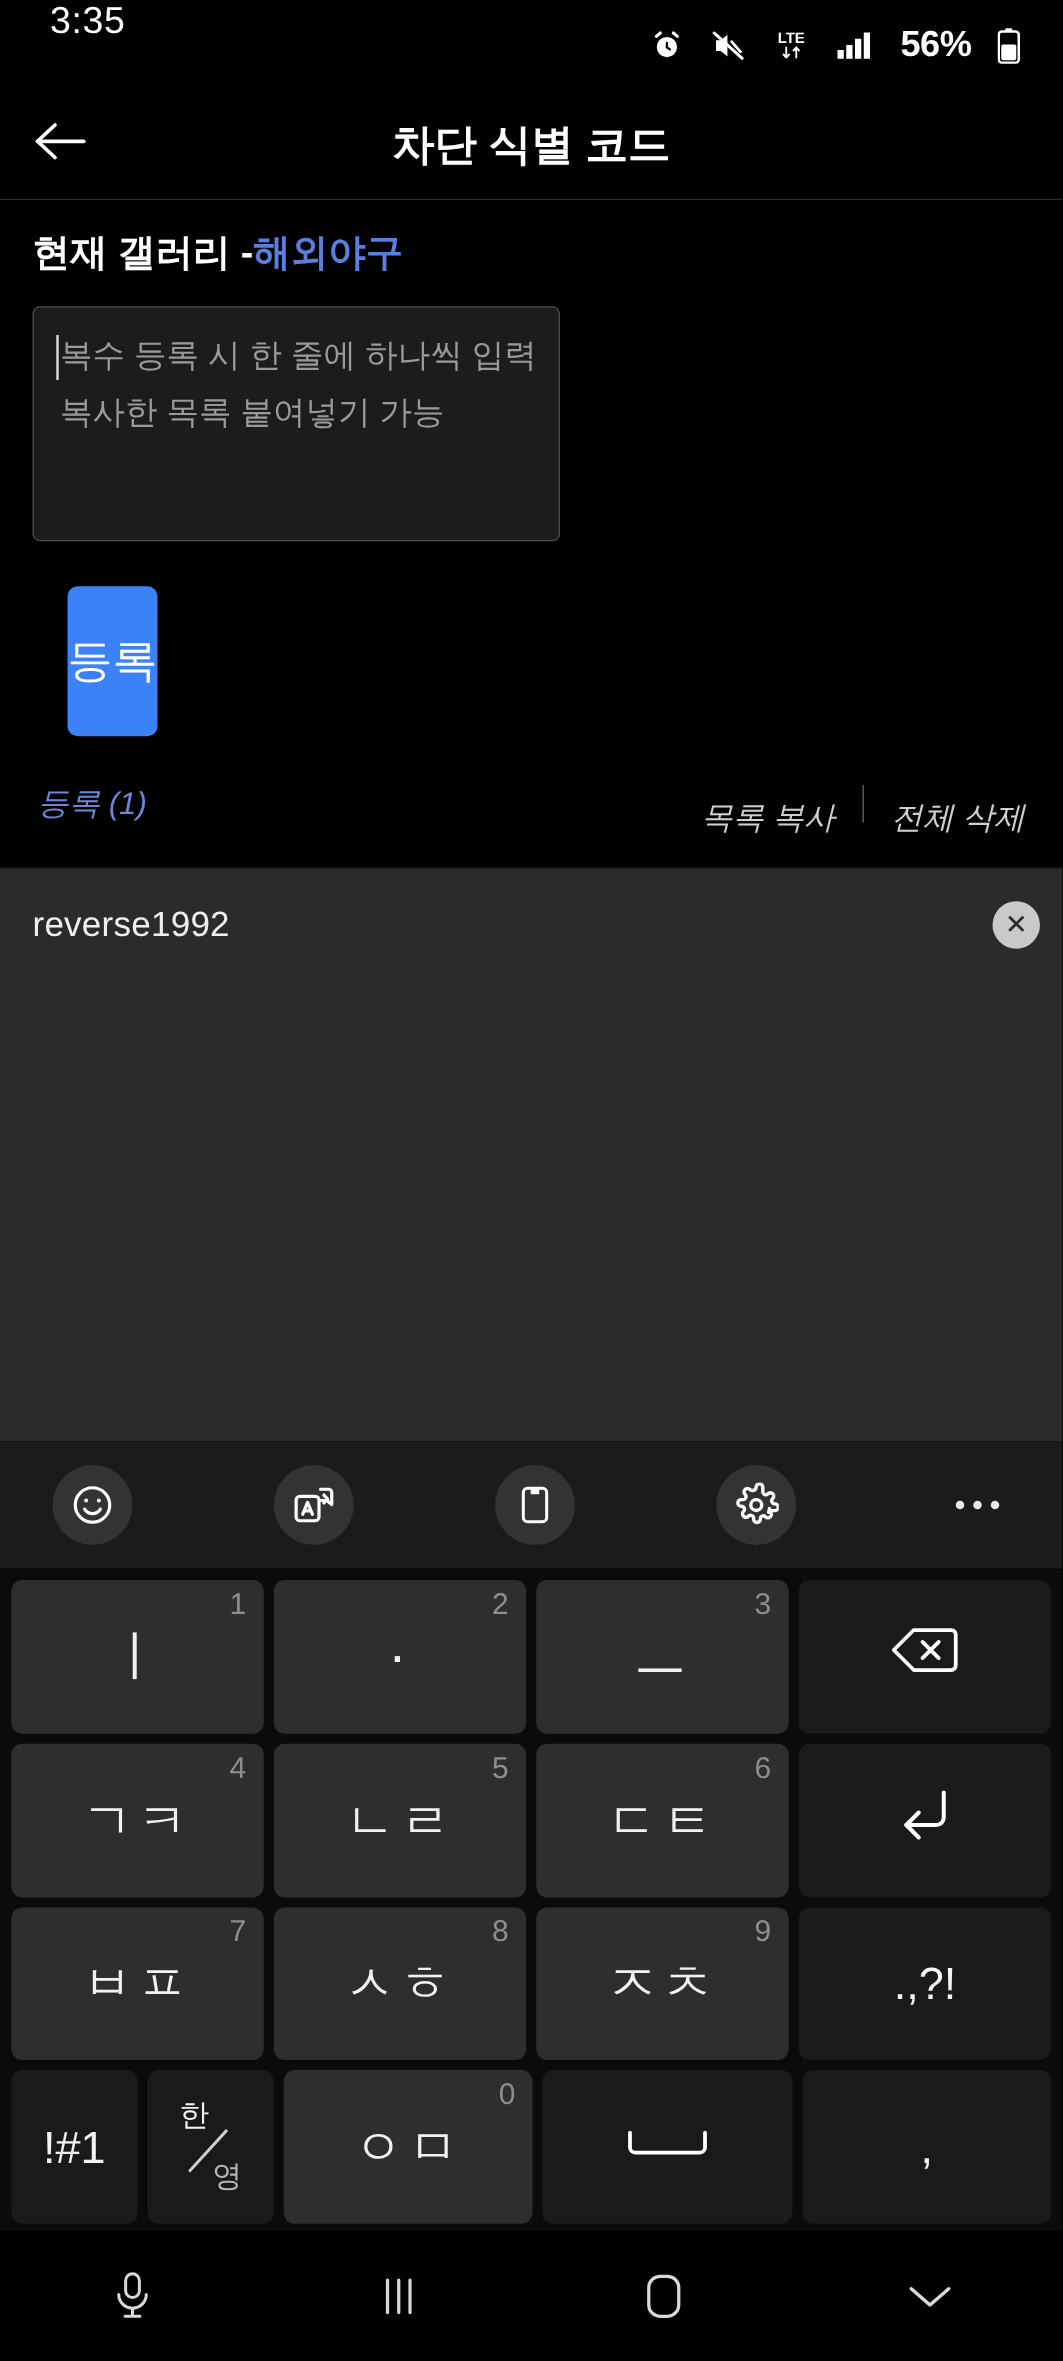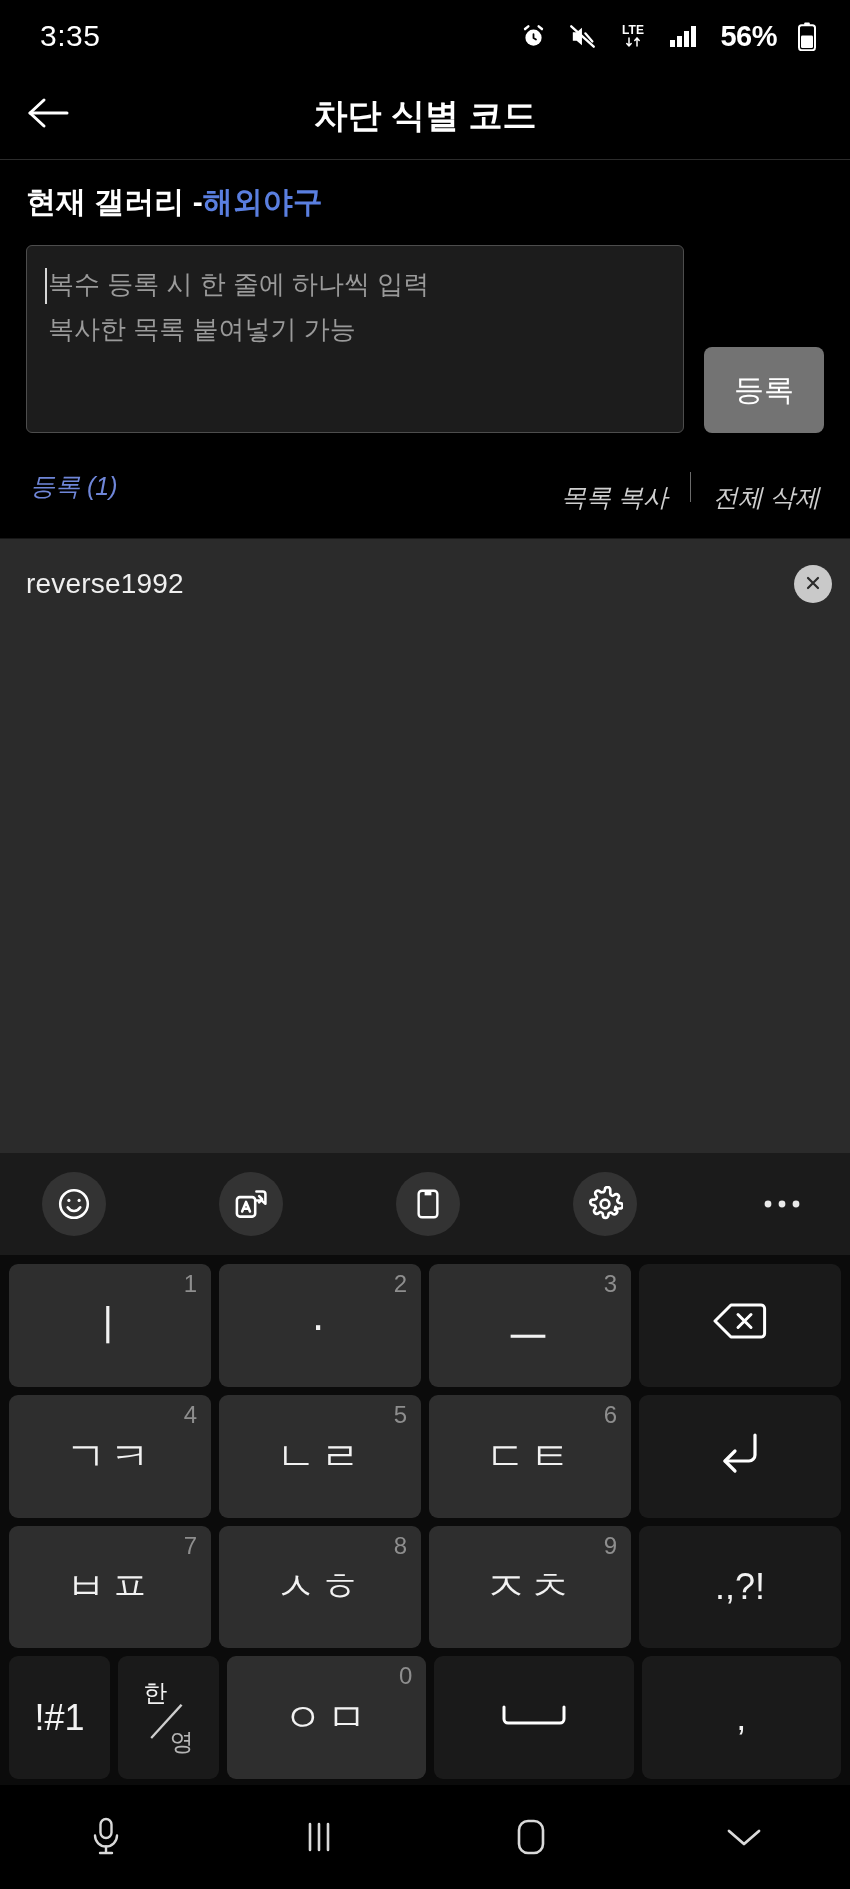--- a/index.html
+++ b/index.html
@@ -13,21 +13,21 @@
     position: relative;
     width: 850px; height: 1889px;
     background: #000;
     display: flex; flex-direction: column;
   }
 
   
   .statusbar {
     height: 72px; flex: 0 0 72px;
     background: #000;
-    display: flex; align-items: center;
+    display: flex; 
     padding: 0 34px 0 40px;
     color: #ffffff;
   }
   .status-time { font-size: 30px; letter-spacing: .5px; font-weight: 400; }
   .status-right { margin-left: auto; display: flex; align-items: center; gap: 21px; }
   .status-right svg { display: block; }
   .status-battery-text { font-size: 29px; font-weight: 700; letter-spacing: -.5px; }
 
   
   .appbar {
@@ -54,45 +54,45 @@
     background: #000;
     padding: 22px 26px 0 26px;
     flex: 0 0 auto;
   }
   .gallery-line {
     font-size: 30px; font-weight: 700; color: #ffffff;
     margin-bottom: 22px; display: flex; gap: 0;
   }
   .gallery-name { color: #5a7fe0; font-weight: 700; }
 
-  .input-row { display: flex; align-items: flex-end; gap: 20px; }
+  .input-row { display: flex; align-items: flex-start; gap: 20px; flex-direction: column; }
   .textarea-box {
     flex: 1 1 auto;
     height: 188px;
     background: #1c1c1c;
     border: 1px solid #4d4d4d;
     border-radius: 6px;
     padding: 16px 18px 0 18px;
     position: relative;
     cursor: text;
   }
   .caret {
     position: absolute; left: 18px; top: 22px;
     width: 2px; height: 36px; background: #d6d6d6;
   }
   .placeholder {
     font-size: 26px; line-height: 1.72; color: #9a9a9a;
     white-space: pre-line; padding-left: 3px;
   }
   .submit-btn {
     flex: 0 0 120px; height: 86px; margin-top: 16px;
-    background: #737373; border-radius: 8px; border: none;
-    color: #ffffff; font-size: 30px; font-weight: 500;
-    display: flex; align-items: center; justify-content: center;
-    font-family: inherit; cursor: pointer;
+    background: #3b82f6; border-radius: 8px; border: none;
+    color: #ffffff; font-size: 36px; font-weight: 500;
+    display: flex; align-items: center; justify-content: center;
+    font-family: inherit; cursor: pointer; margin-left: 28px;
   }
 
   .meta-row {
     display: flex; align-items: center;
     padding: 26px 4px 24px 4px;
     font-size: 25px;
     font-style: italic;
   }
   .count-label { color: #6f86d8; }
   .meta-actions { margin-left: auto; display: flex; align-items: center; color: #cfcfcf; }

